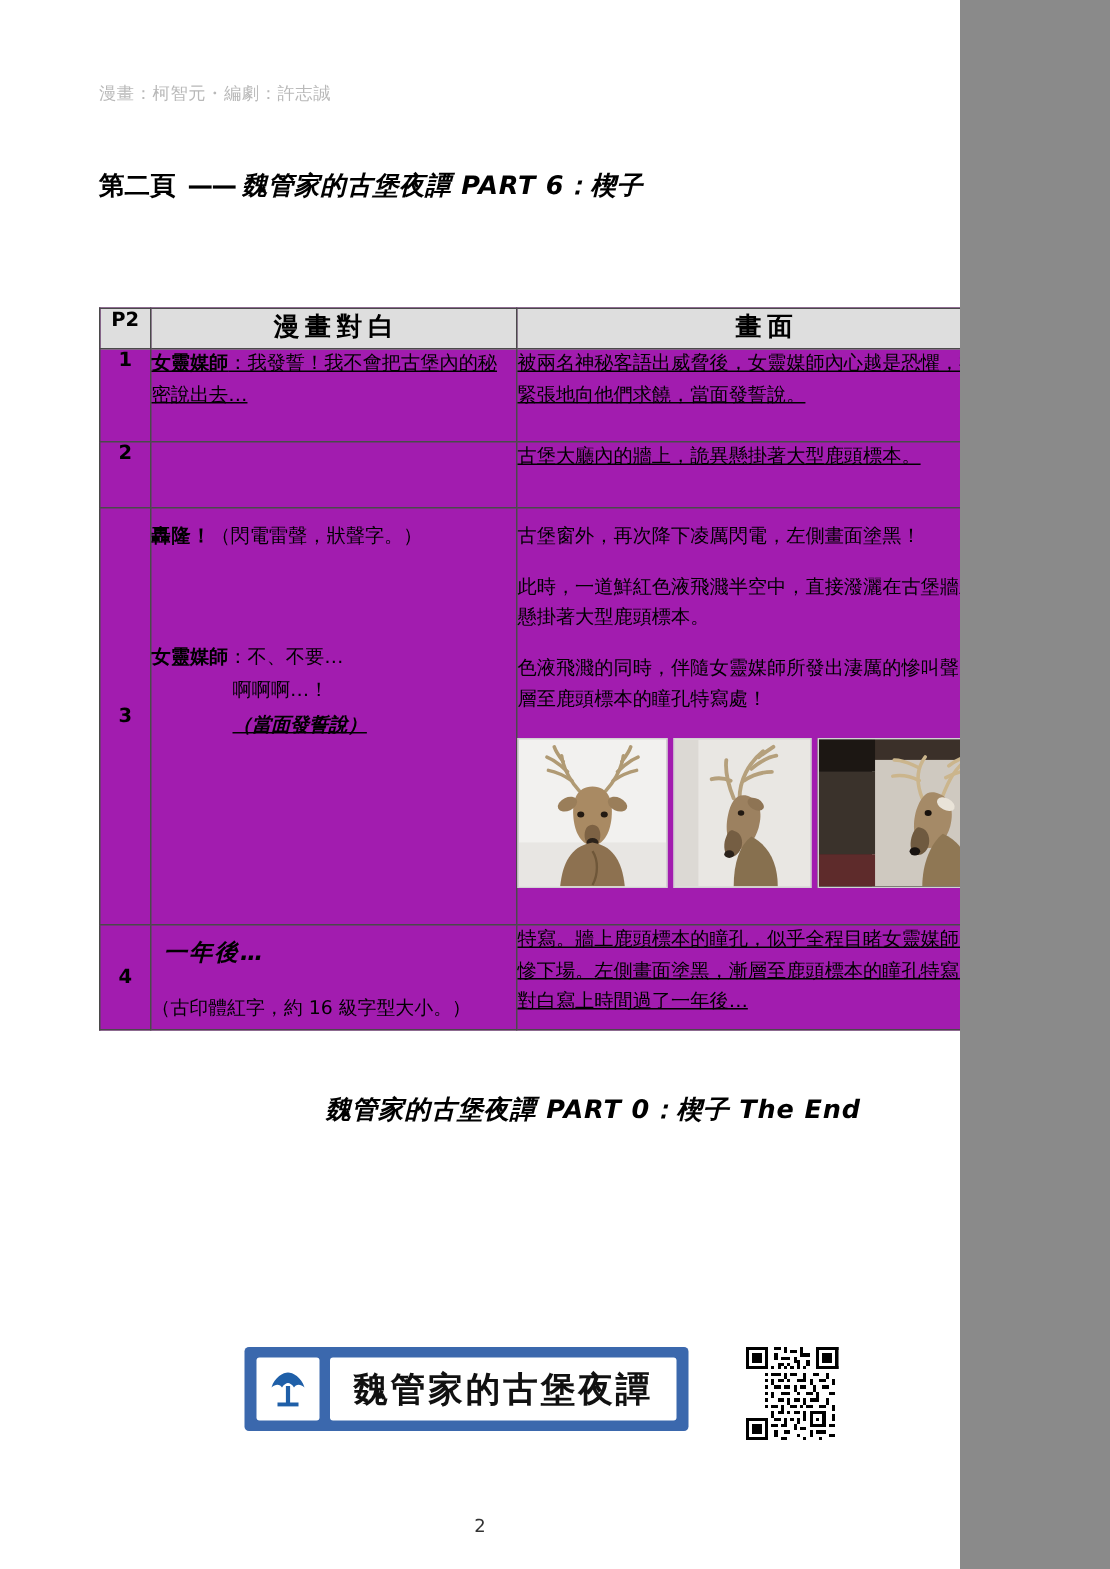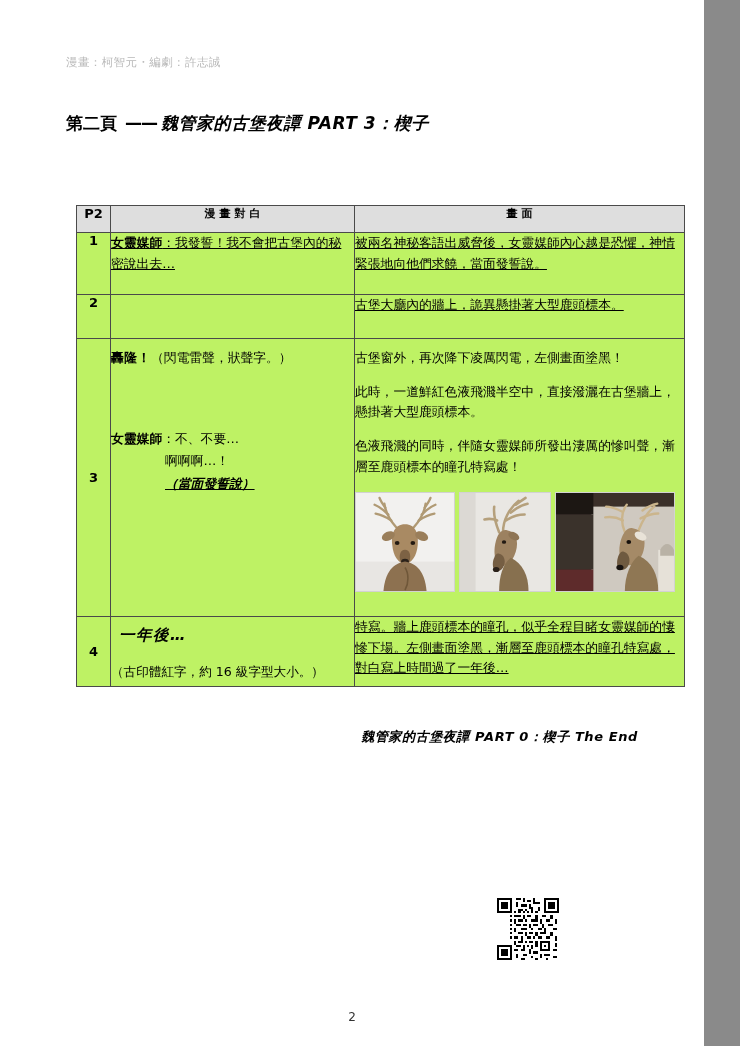--- a/index.html
+++ b/index.html
@@ -5,21 +5,21 @@
   html, body {
     margin: 0;
     padding: 0;
     background: #8a8a8a;
   }
   body {
     font-family: "DejaVu Sans", "Liberation Sans", sans-serif;
   }
   .page {
     position: relative;
-    width: 704px;
+    width: 640px;
     height: 1046px;
     background: #ffffff;
     box-sizing: border-box;
     overflow: hidden;
   }
 
   
   .runhead {
     position: absolute;
     top: 50px;
@@ -75,37 +75,37 @@
     padding: 0px 2px 1px 2px;
     line-height: 1.08;
     margin-right: 1px;
   }
   .scene-gap { display: inline-block; width: 14px; }
 
   
   .table {
     position: absolute;
     top: 205px;
-    left: 76px;
+    left: 66px;
     width: 608px;
     border: 1.4px solid #3a3a3a;
     border-collapse: collapse;
     table-layout: fixed;
-    background: #bef264;
+    background: #a21caf;
   }
   .table td, .table th {
     border: 1.1px solid #4a4a4a;
     vertical-align: top;
     padding: 0;
   }
   .th {
     background: #dedede;
     text-align: center;
     font-weight: bold;
-    font-size: 11px;
+    font-size: 17px;
     height: 26px;
     vertical-align: middle;
     letter-spacing: 4px;
     text-indent: 4px;
   }
   .th.num { letter-spacing: 0; text-indent: 0; font-size: 13px; }
 
   .col-num { width: 34px; }
   .col-dlg { width: 244px; }
   .col-pic { width: 330px; }
@@ -161,21 +161,21 @@
   .photo.p3 { width: 120px; background: #2a2420; }
 
   
   .photo svg { display: block; width: 100%; height: 100%; }
 
   
   .the-end {
     position: absolute;
     top: 728px;
     right: 66px;
-    font-size: 13px;
+    font-size: 17px;
     font-weight: bold;
     font-style: italic;
     letter-spacing: 0.6px;
     color: #000;
     white-space: nowrap;
   }
 
   
   .logo-band {
     position: absolute;
@@ -236,21 +236,21 @@
 </head>
 <body>
 
 <div class="page">
 
   <div class="runhead">
     <span class="runhead-left">漫畫：柯智元・編劇：許志誠</span>
   </div>
 
   <div class="doc-title">
-    <span>第二頁</span><span class="dash">——</span><span class="series">魏管家的古堡夜譚 PART 3：楔子</span>
+    <span>第二頁</span><span class="dash">——</span><span class="series">魏管家的古堡夜譚 PART 6：楔子</span>
   </div>
 
 
   <table class="table">
     <colgroup>
       <col class="col-num">
         <col class="col-dlg">
         <col class="col-pic">
     </colgroup>
     <thead>
@@ -390,20 +390,30 @@
         </td>
         <td class="cell">
           <p>特寫。牆上鹿頭標本的瞳孔，似乎全程目睹女靈媒師的悽慘下場。左側畫面塗黑，漸層至鹿頭標本的瞳孔特寫處，對白寫上時間過了一年後…</p>
         </td>
       </tr>
     </tbody>
   </table>
 
   <div class="the-end">魏管家的古堡夜譚 PART 0：楔子 The End</div>
 
+  <div class="logo-band">
+    <div class="logo-mark">
+      <svg width="30" height="30" viewBox="0 0 30 30" aria-hidden="true">
+        <path d="M4 14 C6 7 12 4 15 4 C18 4 24 7 26 14 C23 11 20 12 19 14 C18 12 16 11 15 11 C14 11 12 12 11 14 C10 12 7 11 4 14 Z" fill="#1f5fa8"></path>
+        <rect x="13.6" y="13" width="2.8" height="12" fill="#1f5fa8"></rect>
+        <rect x="8" y="24" width="14" height="2.6" fill="#1f5fa8"></rect>
+      </svg>
+    </div>
+    <div class="logo-text">魏管家的古堡夜譚</div>
+  </div>
 
   <div class="qr">
     <svg width="62" height="62" viewBox="0 0 29 29" shape-rendering="crispEdges" aria-hidden="true">
       <rect width="29" height="29" fill="#ffffff"></rect>
       <g fill="#000000">
 
         <rect x="0" y="0" width="7" height="1"></rect>
           <rect x="0" y="6" width="7" height="1"></rect>
         <rect x="0" y="0" width="1" height="7"></rect>
           <rect x="6" y="0" width="1" height="7"></rect>

